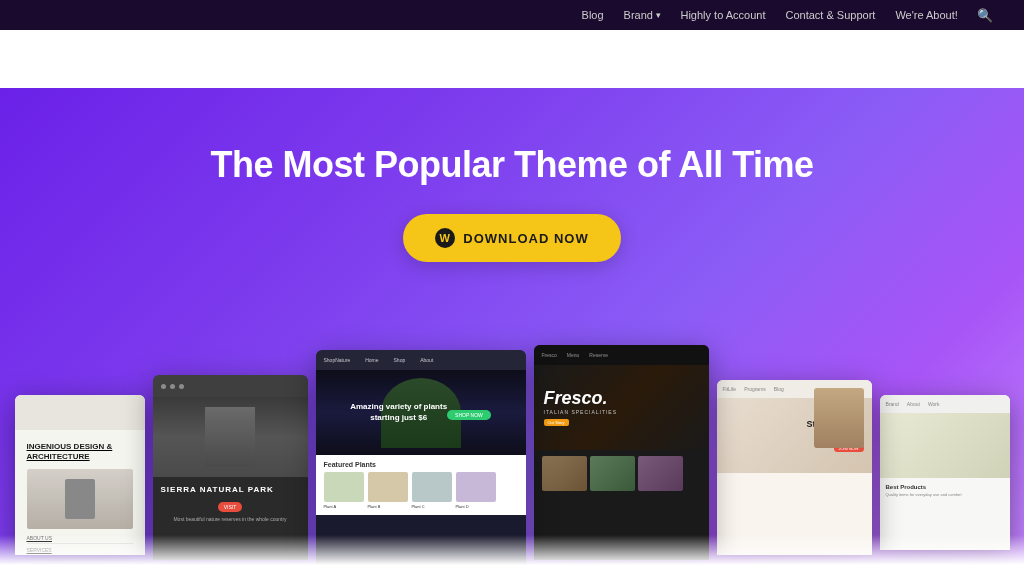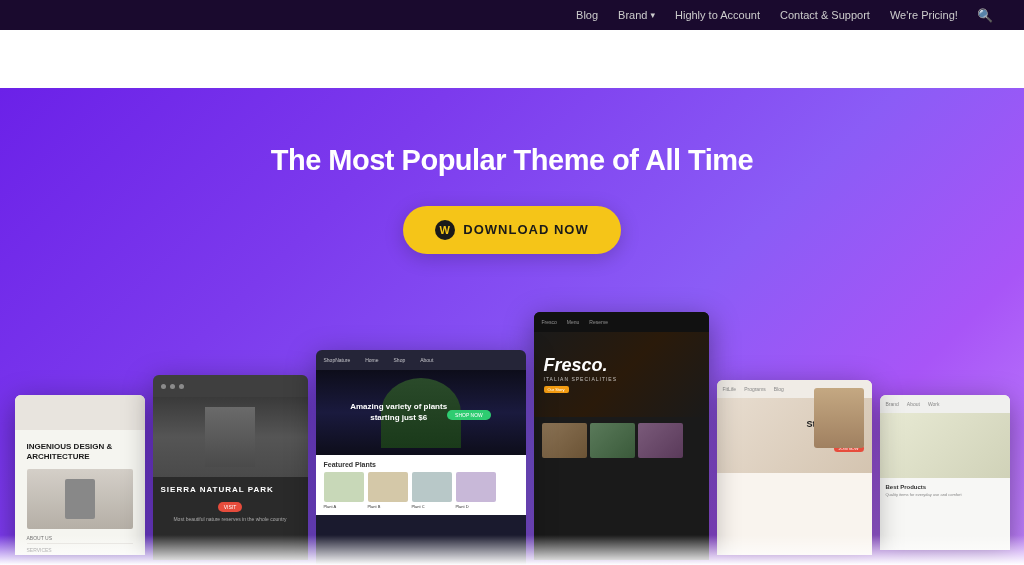--- a/index.html
+++ b/index.html
@@ -95,21 +95,21 @@
       min-height: 477px;
       display: flex;
       flex-direction: column;
       align-items: center;
       padding-top: 55px;
       position: relative;
       overflow: hidden;
     }
     .hero-title {
       color: white;
-      font-size: 29px;
+      font-size: 36px;
       font-weight: 800;
       text-align: center;
       letter-spacing: -0.5px;
       line-height: 1.2;
       max-width: 700px;
     }
     .hero-subtitle {
       color: rgba(255,255,255,0.85);
       font-size: 16px;
       text-align: center;
@@ -166,36 +166,37 @@
       overflow: hidden;
       box-shadow: 0 8px 30px rgba(0,0,0,0.4);
       flex-shrink: 0;
     }
 
     .screenshot-1 {
       width: 130px;
       height: 160px;
       background: #f5f5f0;
       margin-bottom: 10px;
+      text-decoration: underline;
     }
     .screenshot-2 {
       width: 155px;
       height: 185px;
       background: #2a2a2a;
       margin-bottom: 5px;
     }
     .screenshot-3 {
       width: 210px;
       height: 215px;
       background: #1a1a2e;
       z-index: 5;
     }
     .screenshot-4 {
       width: 175px;
-      height: 248px;
+      height: 215px;
       background: #1a1a1a;
       z-index: 3;
       margin-bottom: 5px;
     }
     .screenshot-5 {
       width: 155px;
       height: 175px;
       background: #f9f4ee;
       margin-bottom: 10px;
     }
@@ -282,21 +283,21 @@
 <body>
 
 <div class="utility-bar">
   <a>Blog</a>
   <a class="docs-link">
     <span>Brand</span>
     <span class="chevron-down">▾</span>
   </a>
   <a>Highly to Account</a>
   <a>Contact &amp; Support</a>
-  <a>We're Pricing!</a>
+  <a>We're About!</a>
   <button class="search-icon-btn">🔍</button>
 </div>
 
 <nav class="main-nav">
   <a class="logo">
     <div class="logo-icon">
       <svg width="18" height="18" viewBox="0 0 18 18" fill="none">
         <circle cx="9" cy="9" r="8" stroke="white" stroke-width="1.5" fill="none"></circle>
         <path d="M9 3 L13 14 L9 11 L5 14 Z" fill="white"></path>
       </svg>

